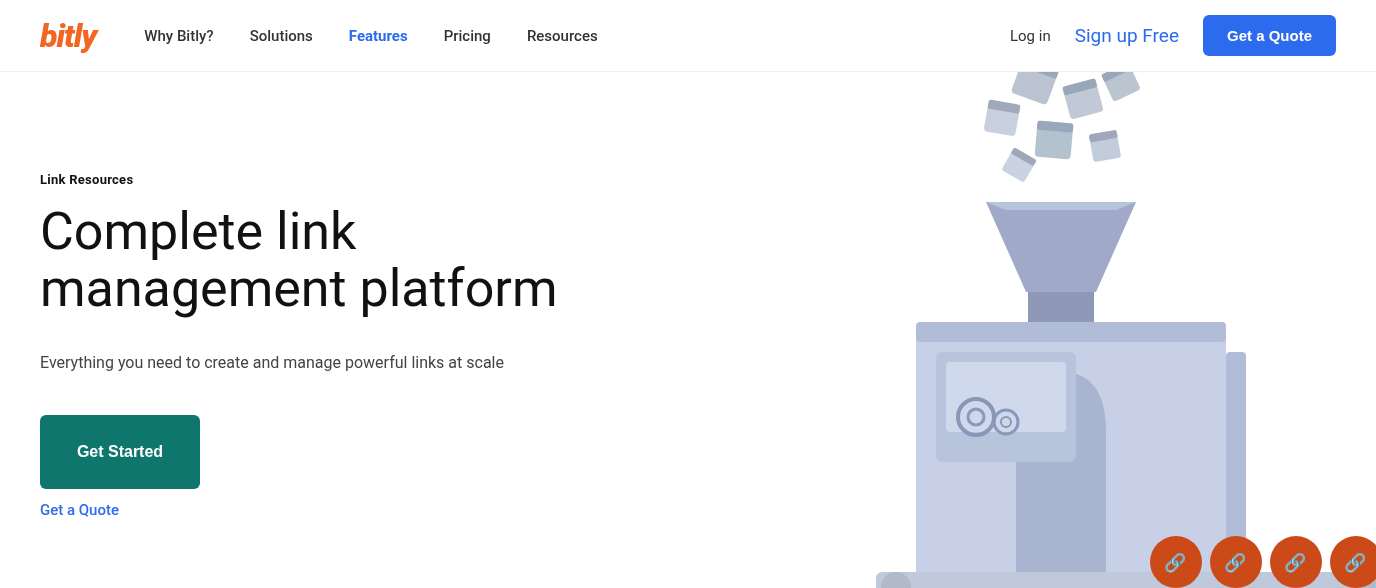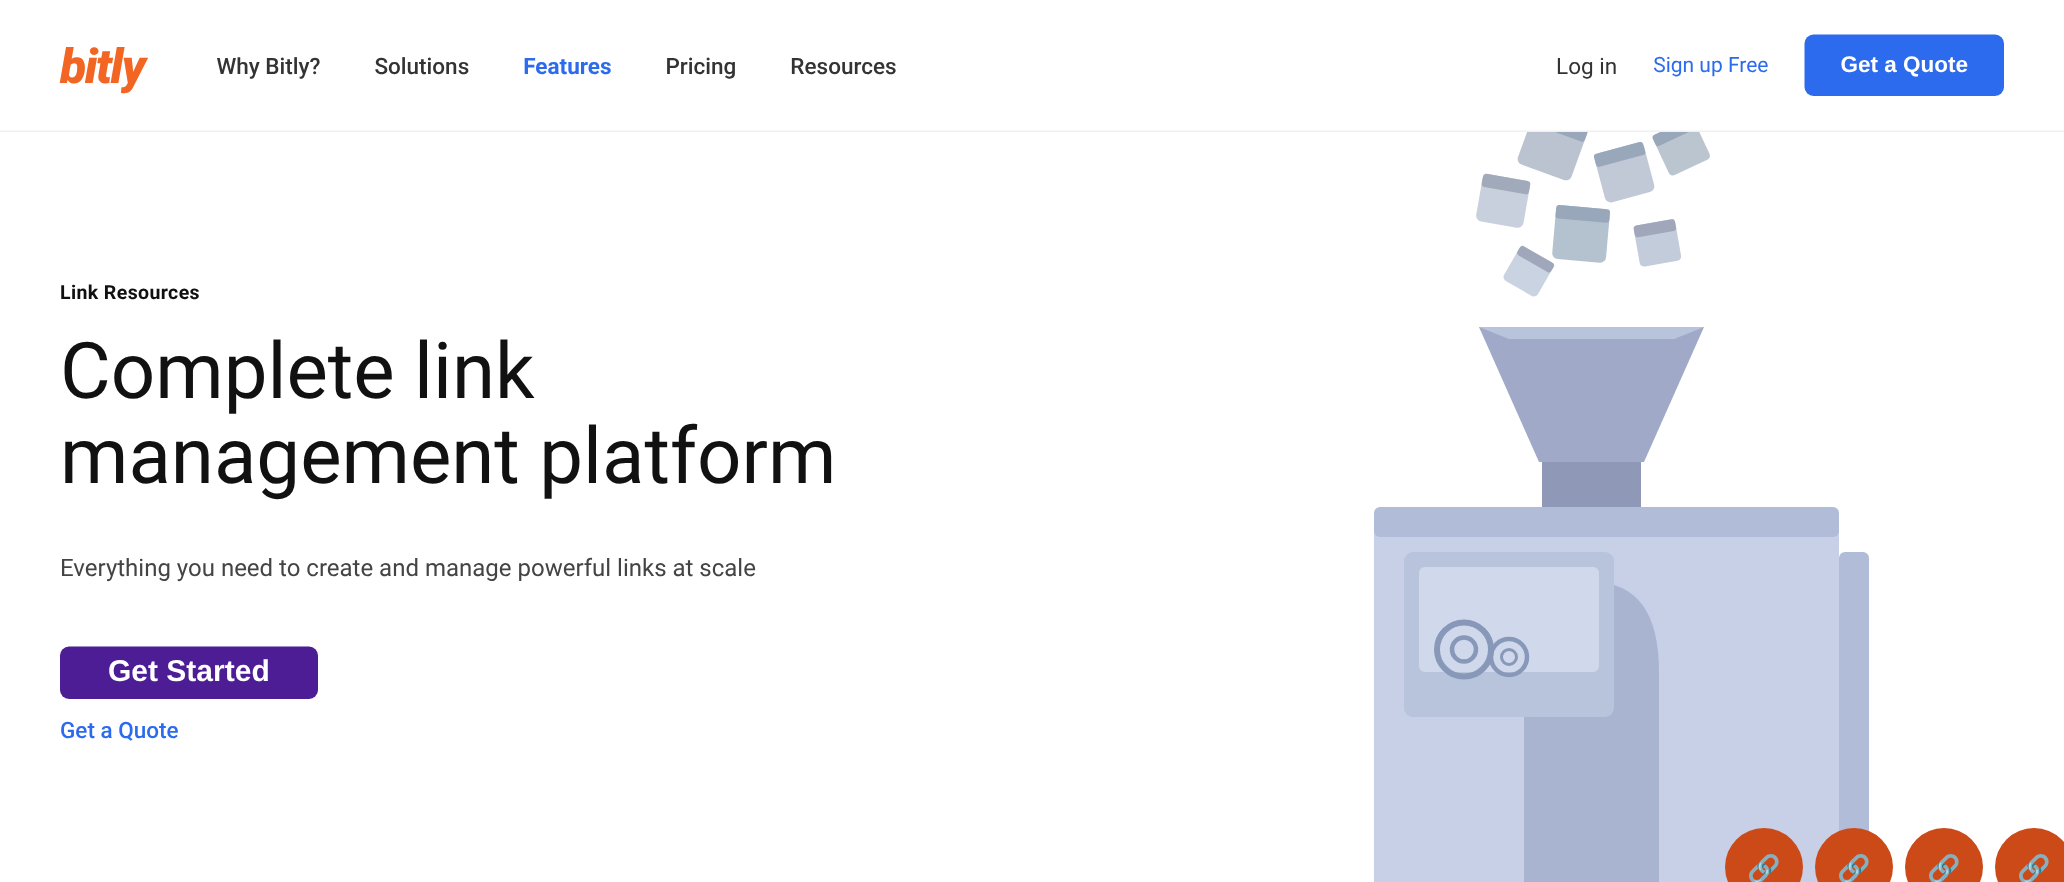--- a/index.html
+++ b/index.html
@@ -9,21 +9,21 @@
       width: 1376px;
       min-height: 588px;
       overflow: hidden;
     }
 
     
     nav {
       display: flex;
       align-items: center;
       padding: 0 40px;
-      height: 88px;
+      height: 72px;
       border-bottom: 1px solid #f0f0f0;
     }
     .logo {
       display: flex;
       align-items: center;
       margin-right: 48px;
     }
     .logo-text {
       font-size: 32px;
       font-weight: 900;
@@ -53,21 +53,21 @@
       align-items: center;
       gap: 24px;
     }
     .login-link {
       font-size: 15px;
       color: #333;
       text-decoration: none;
       cursor: pointer;
     }
     .signup-link {
-      font-size: 14px;
+      font-size: 19px;
       color: #2c6bed;
       text-decoration: none;
       cursor: pointer;
     }
     .get-quote-btn {
       background: #2c6bed;
       color: white;
       border: none;
       padding: 12px 24px;
       border-radius: 6px;
@@ -112,26 +112,26 @@
       max-width: 500px;
       line-height: 1.5;
     }
     .hero-cta-group {
       display: flex;
       flex-direction: column;
       gap: 12px;
       align-items: flex-start;
     }
     .get-started-btn {
-      background: #4c1d95;
+      background: #0f766e;
       color: white;
       border: none;
-      padding: 6px 32px;
+      padding: 28px 32px;
       border-radius: 6px;
-      font-size: 20px;
+      font-size: 16px;
       font-weight: 700;
       cursor: pointer;
       min-width: 160px;
     }
     .quote-link {
       font-size: 15px;
       color: #2c6bed;
       text-decoration: none;
       cursor: pointer;
       font-weight: 500;

